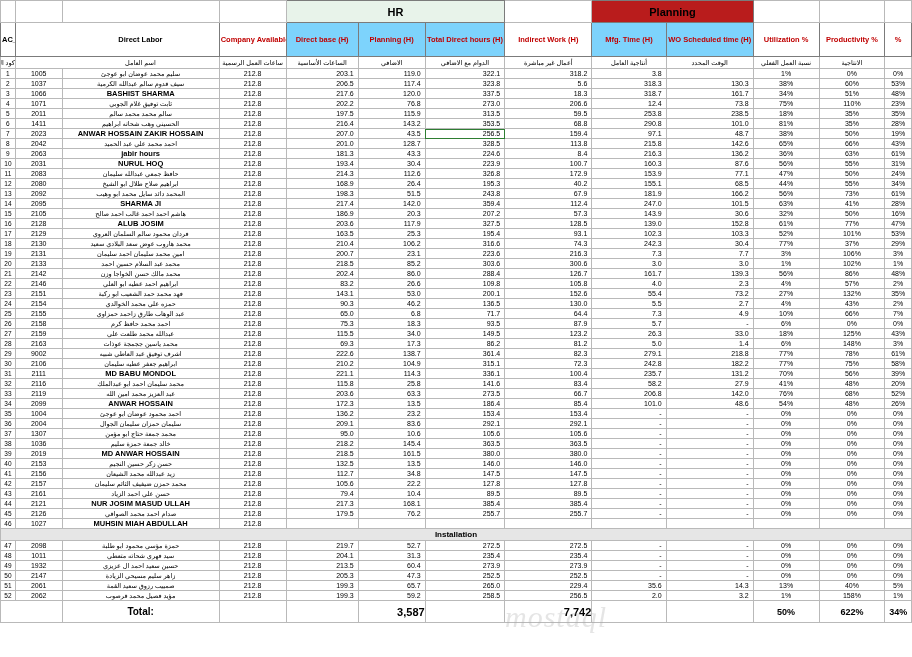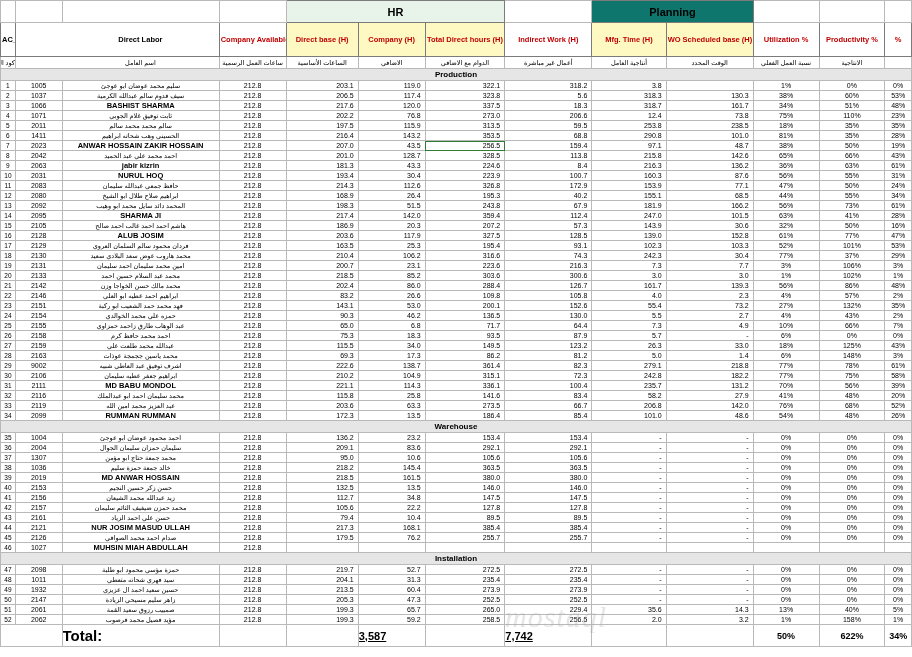--- a/index.html
+++ b/index.html
@@ -8,46 +8,46 @@
     background:#ffffff;
     font-family:"Liberation Sans", sans-serif;
     font-size:7px;
     color:#000;
     overflow:hidden;
   }
   table{border-collapse:collapse;table-layout:fixed;width:912px;}
   td,th{border:1px solid #b9b9b9;padding:0;margin:0;overflow:hidden;white-space:nowrap;}
   .grp{font-weight:bold;font-size:11px;text-align:center;border:1px solid #7b7b7b;}
   .grp-hr{background:#e8f3ea;}
-  .grp-pl{background:#0f766e;}
+  .grp-pl{background:#b91c1c;}
   .hdr{
     font-weight:bold;font-size:7.5px;text-align:center;vertical-align:middle;
     color:#c00000;background:#ffffff;line-height:1.05;border:1px solid #7b7b7b;
     padding:1px 1px;
   }
   .hdr-black{color:#000;}
-  .hdr-green{background:#fef9c3;}
+  .hdr-green{background:#7dd3fc;}
   .subhdr{
     font-size:6.5px;text-align:center;color:#000;background:#ffffff;
     border:1px solid #b9b9b9;height:11px;
   }
   .ar{direction:rtl;}
   .sec{
     font-weight:bold;font-size:8px;text-align:center;background:#e6e6e6;
     border:1px solid #b9b9b9;height:11px;
   }
   .rowno{text-align:center;font-size:6.5px;width:14px;}
   .name{text-align:center;font-size:6.5px;}
   .name-b{font-weight:bold;font-size:7.5px;text-align:center;margin-top:12px;}
   .num{text-align:center;font-size:7px;}
   .numr{text-align:right;padding-right:4px;font-size:7px;}
   .pct{text-align:center;font-size:7px;}
   tr.r{height:10px;}
-  .tot-lbl{font-weight:bold;font-size:15px;text-align:left;}
-  .tot{font-weight:bold;font-size:11px;text-align:left;text-decoration:underline;}
+  .tot-lbl{font-weight:bold;font-size:10px;text-align:center;}
+  .tot{font-weight:bold;font-size:11px;text-align:right;}
   .tot-sm{font-weight:bold;font-size:9px;text-align:center;}
   .topband{height:22px;}
   .hdrband{height:34px;}
   .subband{height:11px;}
   .sel{outline:1.5px solid #2e7d32;outline-offset:-1px;}
   .wm{
     position:absolute;left:0;top:0;width:912px;height:657px;pointer-events:none;
   }
   .wm-txt{
     position:absolute;left:505px;top:600px;font-size:30px;color:rgba(170,170,170,.30);
@@ -93,25 +93,25 @@
     <td class="grp" style="border:1px solid #b9b9b9;background:#fff"></td>
     <td class="grp" style="border:1px solid #b9b9b9;background:#fff"></td>
   </tr>
 
   <tr class="hdrband">
     <td class="hdr hdr-black">AC_No</td>
     <td class="hdr hdr-black" style="border-right:none"></td>
     <td class="hdr hdr-black" style="border-left:none">Direct Labor</td>
     <td class="hdr">Company Available time (H)</td>
     <td class="hdr hdr-green">Direct base (H)</td>
-    <td class="hdr hdr-green">Company (H)</td>
+    <td class="hdr hdr-green">Planning (H)</td>
     <td class="hdr hdr-green">Total Direct hours (H)</td>
     <td class="hdr">Indirect Work (H)</td>
     <td class="hdr hdr-green">Mfg. Time (H)</td>
-    <td class="hdr hdr-green">WO Scheduled base (H)</td>
+    <td class="hdr hdr-green">WO Scheduled time (H)</td>
     <td class="hdr">Utilization %</td>
     <td class="hdr">Productivity %</td>
     <td class="hdr">%</td>
   </tr>
 
   <tr class="subband">
     <td class="subhdr ar">كود العامل</td>
     <td class="subhdr ar" style="border-right:none"></td>
     <td class="subhdr ar" style="border-left:none">اسم العامل</td>
     <td class="subhdr ar">ساعات العمل الرسمية</td>
@@ -121,23 +121,20 @@
     <td class="subhdr ar">أعمال غير مباشرة</td>
     <td class="subhdr ar">أنتاجية العامل</td>
     <td class="subhdr ar">الوقت المحدد</td>
     <td class="subhdr ar">نسبة العمل الفعلي</td>
     <td class="subhdr ar">الانتاجية</td>
     <td class="subhdr ar"></td>
   </tr>
 
   </tbody>
       <tbody id="rows-body">
-        <tr style="height: 11px;">
-          <td class="sec" colspan="13">Production</td>
-        </tr>
         <tr class="r">
           <td class="rowno">1</td>
           <td class="num">1005</td>
           <td class="name ar">سليم محمد عوضان ابو عوجئ</td>
           <td class="num">212.8</td>
           <td class="numr">203.1</td>
           <td class="numr">119.0</td>
           <td class="numr">322.1</td>
           <td class="numr">318.2</td>
           <td class="numr">3.8</td>
@@ -247,21 +244,21 @@
           <td class="numr">113.8</td>
           <td class="numr">215.8</td>
           <td class="numr">142.6</td>
           <td class="pct">65%</td>
           <td class="pct">66%</td>
           <td class="pct">43%</td>
         </tr>
         <tr class="r">
           <td class="rowno">9</td>
           <td class="num">2063</td>
-          <td class="name-b">jabir kizrin</td>
+          <td class="name-b">jabir hours</td>
           <td class="num">212.8</td>
           <td class="numr">181.3</td>
           <td class="numr">43.3</td>
           <td class="numr">224.6</td>
           <td class="numr">8.4</td>
           <td class="numr">216.3</td>
           <td class="numr">136.2</td>
           <td class="pct">36%</td>
           <td class="pct">63%</td>
           <td class="pct">61%</td>
@@ -622,34 +619,31 @@
           <td class="numr">66.7</td>
           <td class="numr">206.8</td>
           <td class="numr">142.0</td>
           <td class="pct">76%</td>
           <td class="pct">68%</td>
           <td class="pct">52%</td>
         </tr>
         <tr class="r">
           <td class="rowno">34</td>
           <td class="num">2099</td>
-          <td class="name-b">RUMMAN RUMMAN</td>
+          <td class="name-b">ANWAR HOSSAIN</td>
           <td class="num">212.8</td>
           <td class="numr">172.3</td>
           <td class="numr">13.5</td>
           <td class="numr">186.4</td>
           <td class="numr">85.4</td>
           <td class="numr">101.0</td>
           <td class="numr">48.6</td>
           <td class="pct">54%</td>
           <td class="pct">48%</td>
           <td class="pct">26%</td>
-        </tr>
-        <tr style="height: 11px;">
-          <td class="sec" colspan="13">Warehouse</td>
         </tr>
         <tr class="r">
           <td class="rowno">35</td>
           <td class="num">1004</td>
           <td class="name ar">احمد محمود عوضان ابو عوجئ</td>
           <td class="num">212.8</td>
           <td class="numr">136.2</td>
           <td class="numr">23.2</td>
           <td class="numr">153.4</td>
           <td class="numr">153.4</td>

